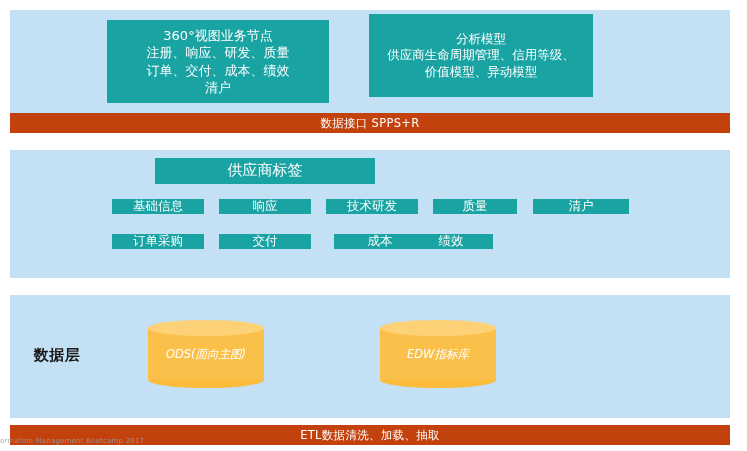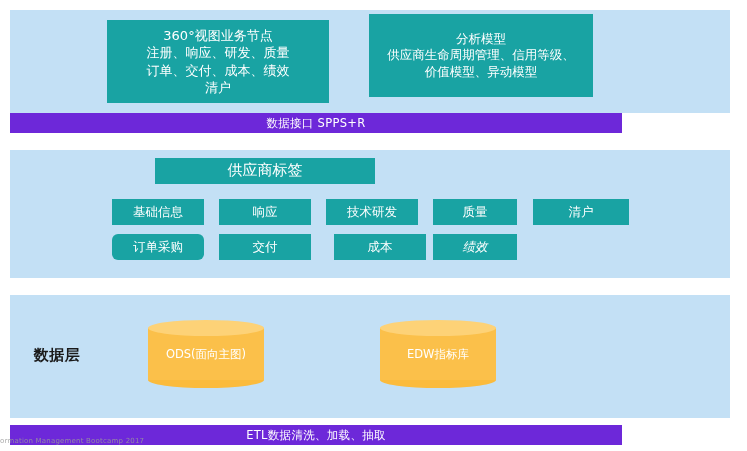--- a/index.html
+++ b/index.html
@@ -45,23 +45,23 @@
     line-height: 1;
   }
   #label-application { top: 50px; }
   #label-analysis    { top: 202px; }
   #label-data        { top: 348px; }
 
   
   .gray-bar {
     position: absolute;
     left: 10px;
-    width: 612px;
+    width: 720px;
     height: 20px;
-    background: #6d28d9;
+    background: #c2410c;
     color: #ffffff;
     font-size: 11.5px;
     display: flex;
     align-items: center;
     justify-content: center;
     letter-spacing: 0.3px;
   }
   #bar-data-interface { top: 113px; }
   #bar-etl            { top: 425px; }
 
@@ -92,42 +92,43 @@
   }
   .multiline { white-space: pre-line; }
 
   
   #ana-box-tag {
     left: 155px; top: 158px;
     width: 220px; height: 26px;
     font-size: 15px;
   }
   .ana-chip {
-    height: 26px;
+    height: 15px;
     font-size: 12.5px;
   }
   .row1 { top: 199px; }
   .row2 { top: 234px; }
 
   #chip-basic    { left: 112px; width: 92px; }
   #chip-response { left: 219px; width: 92px; }
   #chip-rnd      { left: 326px; width: 92px; }
   #chip-quality  { left: 433px; width: 84px; }
   #chip-clear    { left: 533px; width: 96px; }
 
-  #chip-order    { left: 112px; width: 92px; border-radius: 6px; }
+  #chip-order    { left: 112px; width: 92px; }
   #chip-deliver  { left: 219px; width: 92px; }
   #chip-cost     { left: 334px; width: 92px; }
-  #chip-perf     { left: 433px; width: 84px; font-style: italic; }
+  #chip-perf     { left: 409px; width: 84px; }
 
   
   .cylinder {
     position: absolute;
     width: 104px;
     height: 68px;
+    font-style: italic;
   }
   #cyl-ods { left: 148px; top: 320px; }
   #cyl-edw { left: 380px; top: 320px; }
 
   .cyl-body {
     position: absolute;
     left: 0; top: 8px;
     width: 116px; height: 52px;
     background: #fbc04a;
   }

